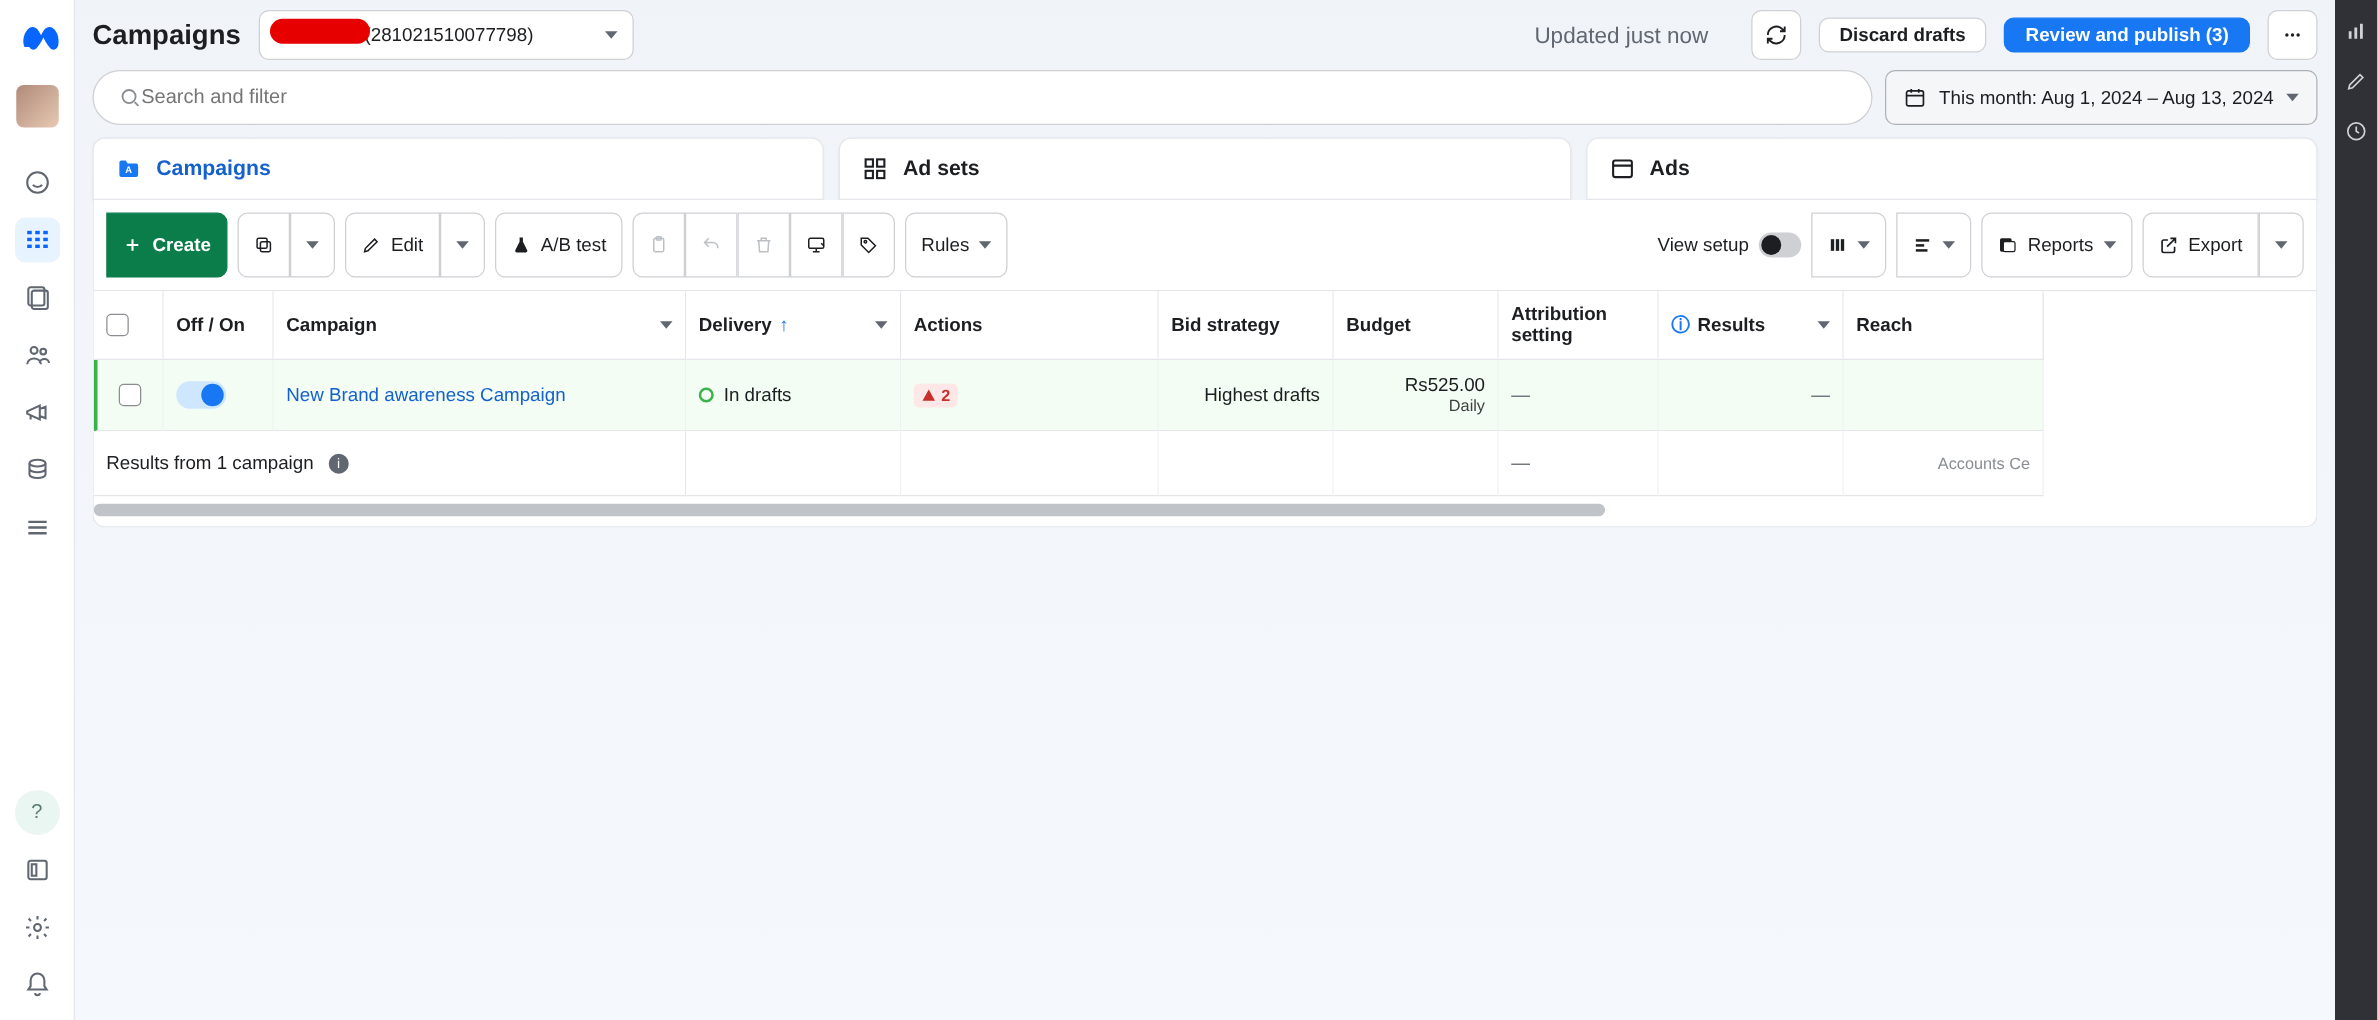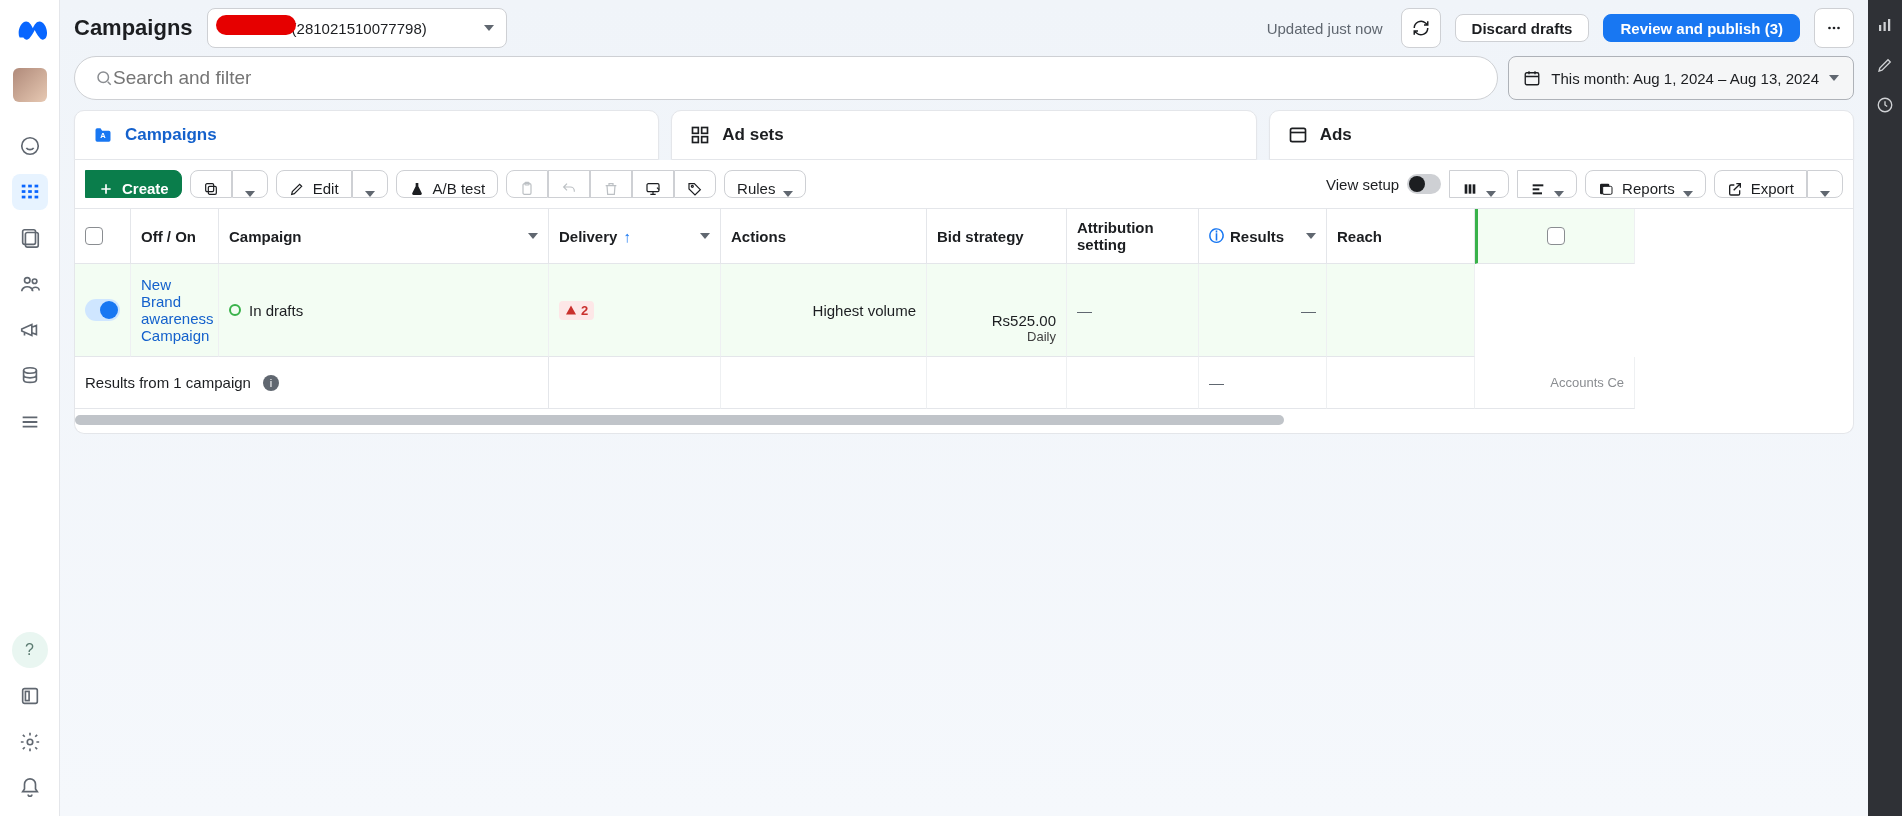--- a/index.html
+++ b/index.html
@@ -19,44 +19,44 @@
 
 
 .main { flex: 1; display: flex; flex-direction: column; background: linear-gradient(#f0f4f9,#f5f8fc); position: relative; }
 
 .topbar { display: flex; align-items: center; padding: 8px 14px 8px 14px; gap: 14px; }
 .topbar h1 { font-size: 22px; font-weight: 700; color: #1c1e21; }
 .account-select { position: relative; display:flex; align-items:center; min-width: 300px; height: 40px; background:#fff; border:1px solid #ced0d4; border-radius: 8px; padding: 0 36px 0 14px; font-size:15px; color:#1c1e21; cursor:pointer;}
 .account-select .redact { position:absolute; left:8px; top:6px; width:80px; height:20px; background:#e60000; border-radius: 12px; }
 .account-select .caret { position:absolute; right:12px; }
 .topbar .tspacer { flex:1; }
-.updated { color:#606770; font-size:15px; margin-right:4px;}
+.updated { color:#606770; font-size:18px; margin-right:20px;}
 .iconbtn { width:40px; height:40px; border:1px solid #ced0d4; border-radius:8px; background:#fff; display:flex; align-items:center; justify-content:center; color:#1c1e21; cursor:pointer;}
 .iconbtn svg{width:18px;height:18px;}
 .btn { height:28px; border:1px solid #ced0d4; border-radius:8px; background:#fff; padding:0 16px; font-size:15px; font-weight:600; color:#1c1e21; display:flex; align-items:center; gap:8px; cursor:pointer;}
 .btn.primary { background:#1877f2; border-color:#1877f2; color:#fff; }
 
 .searchrow { display:flex; gap:10px; padding: 0 14px 10px 14px; align-items:center;}
 .searchbox { flex:1; height:44px; background:#fff; border:1px solid #ced0d4; border-radius: 22px; display:flex; align-items:center; padding:0 20px; color:#8a8d91; font-size:15px;}
-.searchbox input { border:none; outline:none; flex:1; font-size:19px; background:transparent; }
+.searchbox input { border:none; outline:none; flex:1; font-size:16px; background:transparent; }
 .daterange { height:44px; background:#f5f6f7; border:1px solid #aeb2b8; border-radius:8px; display:flex; align-items:center; padding:0 14px; gap:10px; font-size:15px; color:#1c1e21; cursor:pointer;}
 
 
 .tabsrow { display:flex; gap:12px; padding: 0 14px; }
 .tab { flex:1; height:50px; background:#fff; border:1px solid #e4e6ea; border-radius:10px 10px 0 0; display:flex; align-items:center; padding:0 18px; gap:12px; font-size:17px; font-weight:600; color:#1c1e21; cursor:pointer; box-shadow: 0 1px 2px rgba(0,0,0,.04); }
 .tab.active { color:#1461cc; }
 .tab svg { width:20px;height:20px;}
 .tab.active .tabicon-bg{ fill:#1877f2;}
 .tab .tabicon-bg{ fill:#606770;}
 
 
 .panel { margin: 0 14px; background:#fff; border:1px solid #e4e6ea; border-top:none; border-radius:0 0 10px 10px; }
 .toolbar { display:flex; align-items:center; gap:8px; padding:10px 10px; flex-wrap:nowrap;}
 .tb-group{display:flex;}
-.tb-btn { height:28px; border:1px solid #ced0d4; background:#fff; display:flex; align-items:flex-end; justify-content:center; padding:0 12px; gap:8px; font-size:15px; color:#1c1e21; cursor:pointer;}
+.tb-btn { height:52px; border:1px solid #ced0d4; background:#fff; display:flex; align-items:center; justify-content:center; padding:0 12px; gap:8px; font-size:15px; color:#1c1e21; cursor:pointer;}
 .tb-btn:first-child{border-radius:8px 0 0 8px;}
 .tb-btn:last-child{border-radius:0 8px 8px 0;}
 .tb-btn.only{border-radius:8px;}
 .tb-btn svg{width:16px;height:16px;}
 .tb-btn.create{ background:#0a7d4b; border-color:#0a7d4b; color:#fff; font-weight:700;}
 .tb-btn.create svg{stroke:#fff;}
 .tb-btn.disabled{ color:#bcc0c4; }
 .toolbar .flexsp{flex:1;}
 .viewsetup{display:flex;align-items:center;gap:8px;font-size:15px;color:#1c1e21;}
 .switch{width:34px;height:20px;border-radius:10px;background:#ced0d4;position:relative;cursor:pointer;}
@@ -376,20 +376,21 @@
               <span>Campaign</span>
               <span class="drop caret-down"></span>
             </div>
           <div class="hd">
               <span>Delivery</span>
               <span class="sort">↑</span>
               <span class="drop caret-down"></span>
             </div>
           <div class="hd">Actions</div>
           <div class="hd">Bid strategy</div>
+          <div class="hd">Budget</div>
           <div class="hd">Attribution setting</div>
           <div class="hd">
               <span class="info">ⓘ</span>
               <span>Results</span>
               <span class="drop caret-down"></span>
             </div>
           <div class="hd">Reach</div>
 
           <div class="cell chk rowborder">
               <div class="chkbox"></div>
@@ -406,21 +407,21 @@
             </div>
           <div class="cell">
               <span class="warn">
                 <svg viewBox="0 0 24 24" fill="currentColor">
                   <path d="M12 3l10 18H2L12 3zm-1 7h2v5h-2v-5zm0 7h2v2h-2v-2z"></path>
                 </svg>
                 <span>2</span>
               </span>
             </div>
           <div class="cell" style="justify-content:flex-end">
-              <span>Highest volume</span>
+              <span>Highest drafts</span>
             </div>
           <div class="cell num">
               <span>Rs525.00</span>
               <span class="sub">Daily</span>
             </div>
           <div class="cell">
               <span class="dash">—</span>
             </div>
           <div class="cell" style="justify-content:flex-end">
               <span class="dash">—</span>

